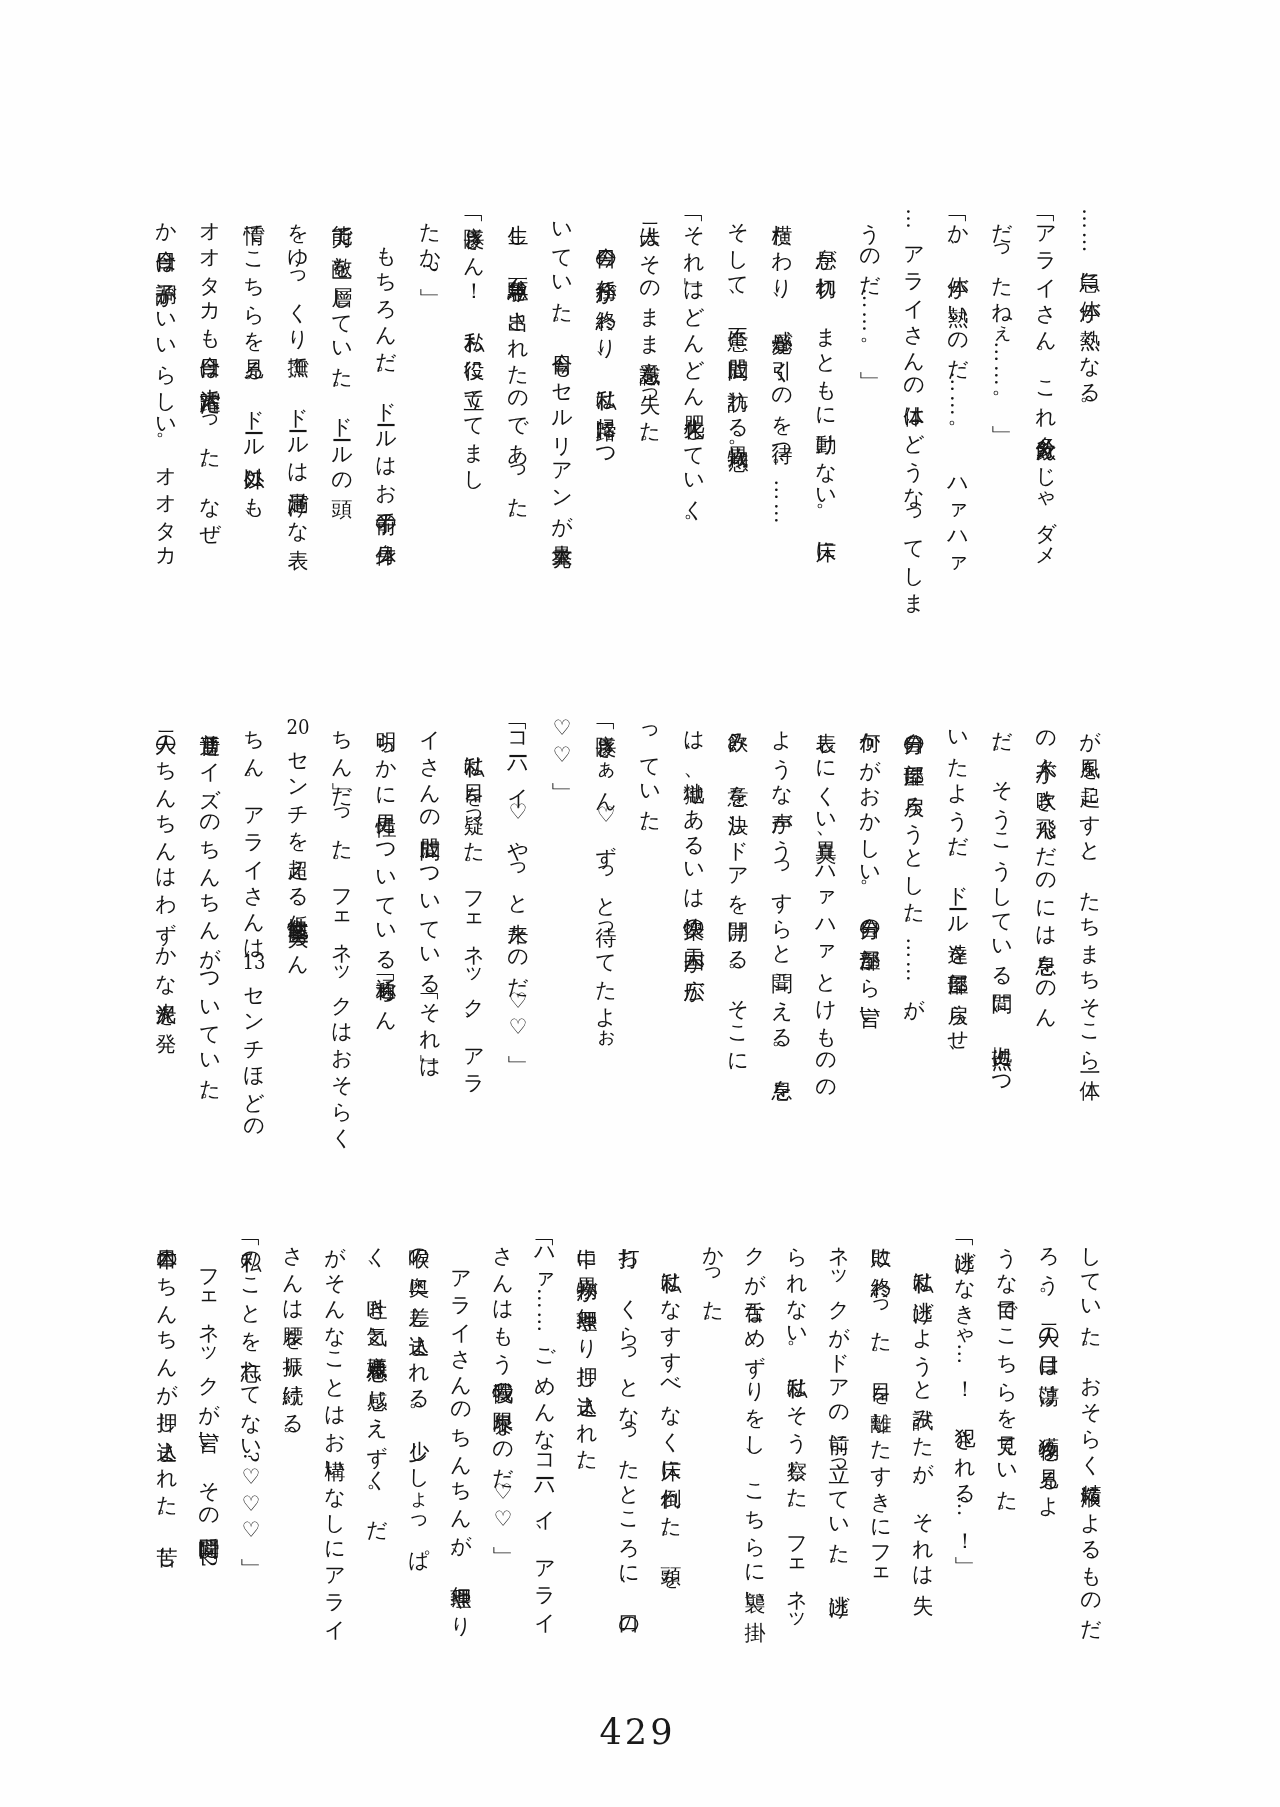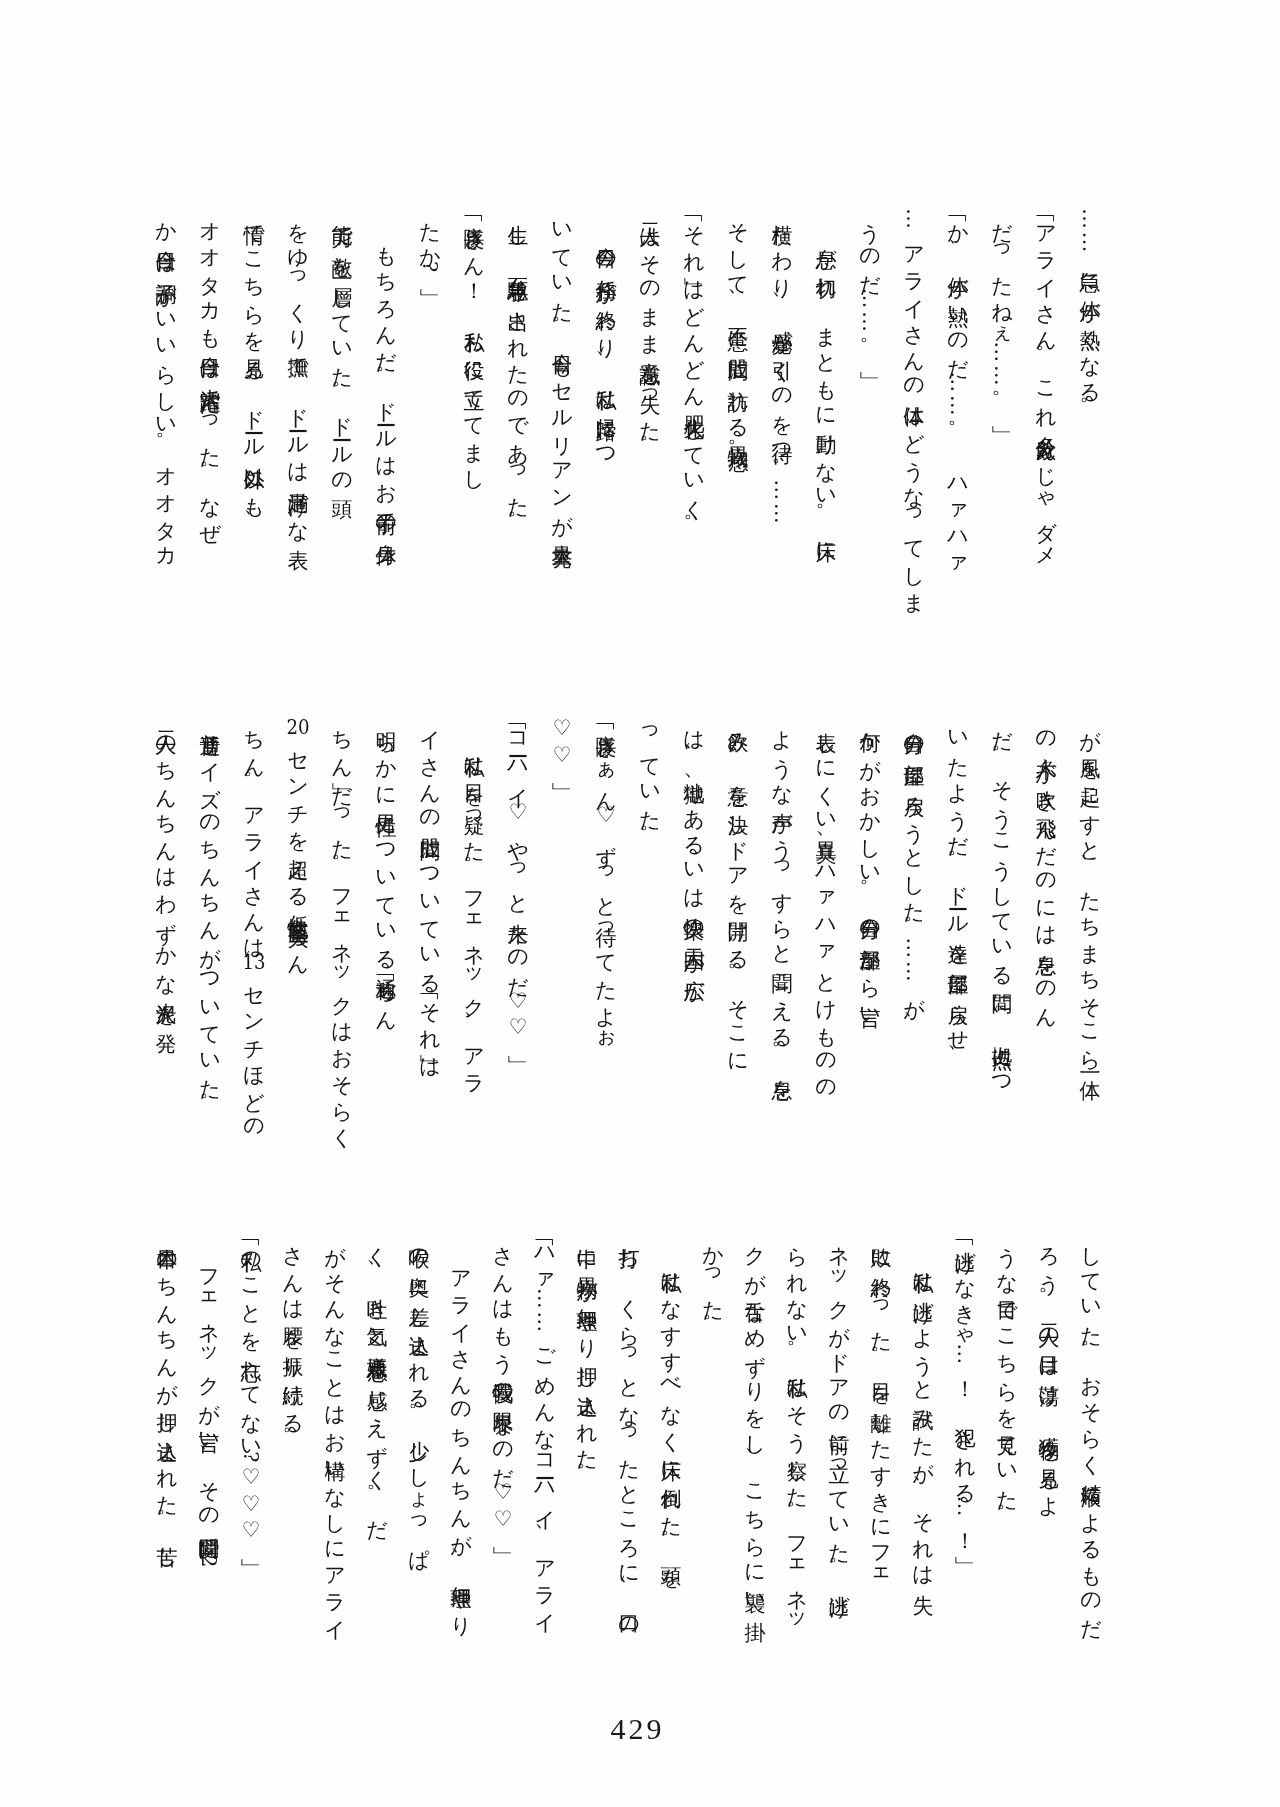--- a/index.html
+++ b/index.html
@@ -40,24 +40,23 @@
     
     text-combine-upright: all;
     letter-spacing: 0;
   }
   .page-number {
     position: absolute;
     top: 1712px;
     left: 11px;
     right: 16px;
     text-align: center;
-    font-size: 30px;
+    font-size: 35px;
     letter-spacing: 3px;
     color: #1a1a1a;
-    font-family: Liberation Serif, serif;
   }
 </style>
 </head>
 <body>
 
 <div class="page">
   <section class="band" id="band-top">
       <p class="col">……急に体が熱くなる。</p>
       <p class="col">「アライさん。これ多分飲んじゃダメ</p>
       <p class="col">だったねぇ……。」</p>

